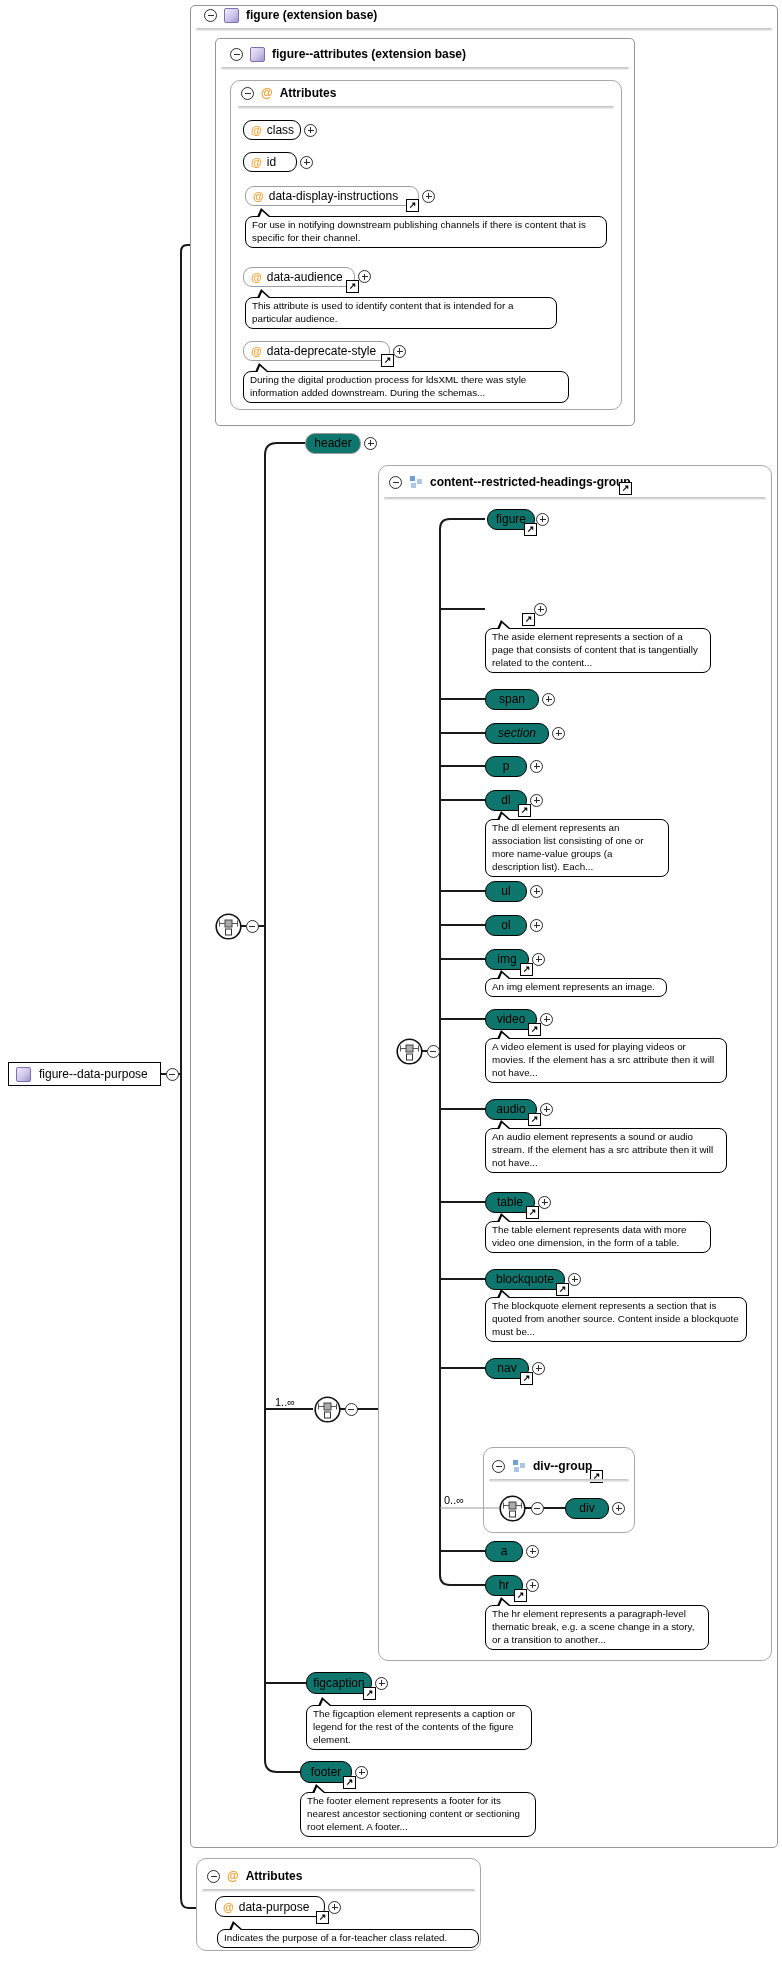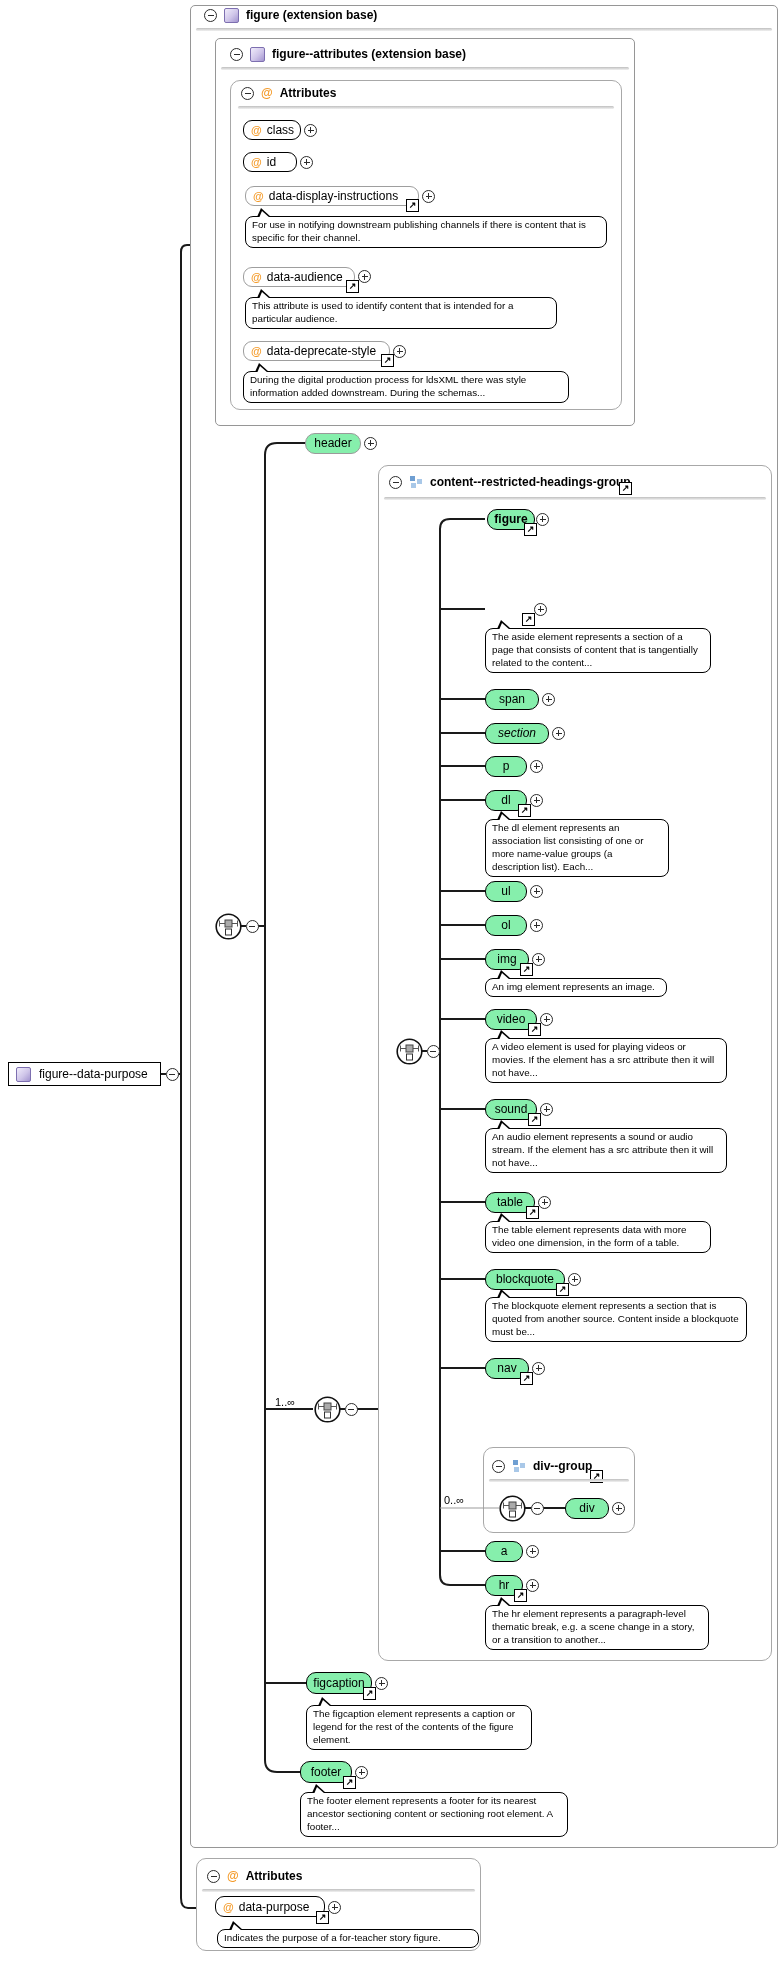--- a/index.html
+++ b/index.html
@@ -28,21 +28,21 @@
   .gico{width:14px;height:14px;position:relative;flex:0 0 auto;}
   .gico i{position:absolute;display:block;}
   .gico .s1{left:1px;top:1px;width:5px;height:5px;background:#6f9fd2;}
   .gico .s2{left:8px;top:4px;width:5px;height:5px;background:#a9c8e8;}
   .gico .s3{left:2px;top:8px;width:5px;height:5px;background:#a9c8e8;}
   .linkico{position:absolute;width:13px;height:13px;border:1.5px solid #000;background:#fff;
            box-sizing:border-box;display:flex;align-items:center;justify-content:center;}
   .linkico::before{content:"\2197";font-size:9px;font-weight:bold;line-height:9px;}
 
   
-  .ebox{position:absolute;height:21px;background:#86efac;border:1.5px solid #000;border-radius:10px;
+  .ebox{position:absolute;height:21px;background:#0f766e;border:1.5px solid #000;border-radius:10px;
         box-sizing:border-box;display:flex;align-items:center;justify-content:center;font-size:12px;}
   .ebox.optional{border:1px solid #9a9a9a;}
   .abox{position:absolute;height:20px;background:#fff;border:1.5px solid #000;border-radius:9px;
         box-sizing:border-box;display:flex;align-items:center;gap:5px;padding:0 7px;font-size:12px;}
   .abox.optional{border:1px solid #9e9e9e;}
   .abox .at{font-size:11px;}
 
   
   .tt{position:absolute;background:#fff;border:1.2px solid #000;border-radius:8px;box-sizing:border-box;
       padding:2px 6px;font-size:9.8px;line-height:1.32;}
@@ -189,21 +189,21 @@
   <span class="comp" style="left:395.5px;top:1037.5px;">
     <svg width="27" height="27" viewBox="-13.5 -13.5 27 27">
       <circle r="12.3" fill="#fff" stroke="#111" stroke-width="1.6"></circle>
       <path d="M-9,-3 H9 M-9,-6 V0 M9,-6 V0" stroke="#555" stroke-width="1" fill="none"></path>
       <rect x="-3.5" y="-6.5" width="7" height="7" fill="#ababab" stroke="#444"></rect>
       <rect x="-3" y="2.5" width="6" height="6" fill="#fff" stroke="#333"></rect>
     </svg>
   </span>
   <span class="tgl abs" style="left:426.5px;top:1044.5px;"></span>
 
-  <div class="ebox" style="left:487px;top:508.5px;width:48px;font-weight:bold;">
+  <div class="ebox" style="left:487px;top:508.5px;width:48px;">
       <span>figure</span>
     </div>
   <span class="linkico" style="left:524px;top:523px;"></span>
   <span class="tgl plus abs" style="left:536px;top:512.5px;"></span>
 
   <div class="ebox" style="left:485px;top:598.5px;width:46px;margin-top:39px;">
       <span>aside</span>
     </div>
   <span class="linkico" style="left:522px;top:613px;"></span>
   <span class="tgl plus abs" style="left:534px;top:602.5px;"></span>
@@ -249,21 +249,21 @@
   <div class="tt" style="left:485px;top:978px;width:182px;">An img element represents an image.</div>
 
   <div class="ebox" style="left:485px;top:1008.5px;width:52px;">
       <span>video</span>
     </div>
   <span class="linkico" style="left:528px;top:1023px;"></span>
   <span class="tgl plus abs" style="left:540px;top:1012.5px;"></span>
   <div class="tt" style="left:485px;top:1038px;width:242px;">A video element is used for playing videos or movies. If the element has a src attribute then it will not have...</div>
 
   <div class="ebox" style="left:485px;top:1098.5px;width:52px;">
-      <span>sound</span>
+      <span>audio</span>
     </div>
   <span class="linkico" style="left:528px;top:1113px;"></span>
   <span class="tgl plus abs" style="left:540px;top:1102.5px;"></span>
   <div class="tt" style="left:485px;top:1128px;width:242px;">An audio element represents a sound or audio stream. If the element has a src attribute then it will not have...</div>
 
   <div class="ebox" style="left:485px;top:1191.5px;width:50px;">
       <span>table</span>
     </div>
   <span class="linkico" style="left:526px;top:1206px;"></span>
   <span class="tgl plus abs" style="left:538px;top:1195.5px;"></span>
@@ -325,30 +325,30 @@
     </div>
   <span class="linkico" style="left:363px;top:1687px;"></span>
   <span class="tgl plus abs" style="left:375px;top:1676.5px;"></span>
   <div class="tt" style="left:306px;top:1705px;width:226px;">The figcaption element represents a caption or legend for the rest of the contents of the figure element.</div>
 
   <div class="ebox" style="left:300px;top:1761px;width:52px;height:22px;">
       <span>footer</span>
     </div>
   <span class="linkico" style="left:343px;top:1776px;"></span>
   <span class="tgl plus abs" style="left:355px;top:1765.5px;"></span>
-  <div class="tt" style="left:300px;top:1792px;width:268px;">The footer element represents a footer for its nearest ancestor sectioning content or sectioning root element. A footer...</div>
+  <div class="tt" style="left:300px;top:1792px;width:236px;border-radius:9px;">The footer element represents a footer for its nearest ancestor sectioning content or sectioning root element. A footer...</div>
 
   <div class="hdr" style="left:207px;top:1868px;">
     <span class="tgl"></span>
     <span class="at">@</span>
     <span class="title">Attributes</span>
   </div>
   <div class="sep" style="left:202px;top:1889px;width:273px;"></div>
 
   <div class="abox" style="left:215px;top:1896px;width:110px;height:21px;">
     <span class="at">@</span>
     <span>data-purpose</span>
   </div>
   <span class="linkico" style="left:316px;top:1911px;"></span>
   <span class="tgl plus abs" style="left:328px;top:1900.5px;"></span>
-  <div class="tt" style="left:217px;top:1929px;width:262px;">Indicates the purpose of a for-teacher story figure.</div>
+  <div class="tt" style="left:217px;top:1929px;width:262px;">Indicates the purpose of a for-teacher class related.</div>
 
 </div>
 
 </body></html>

